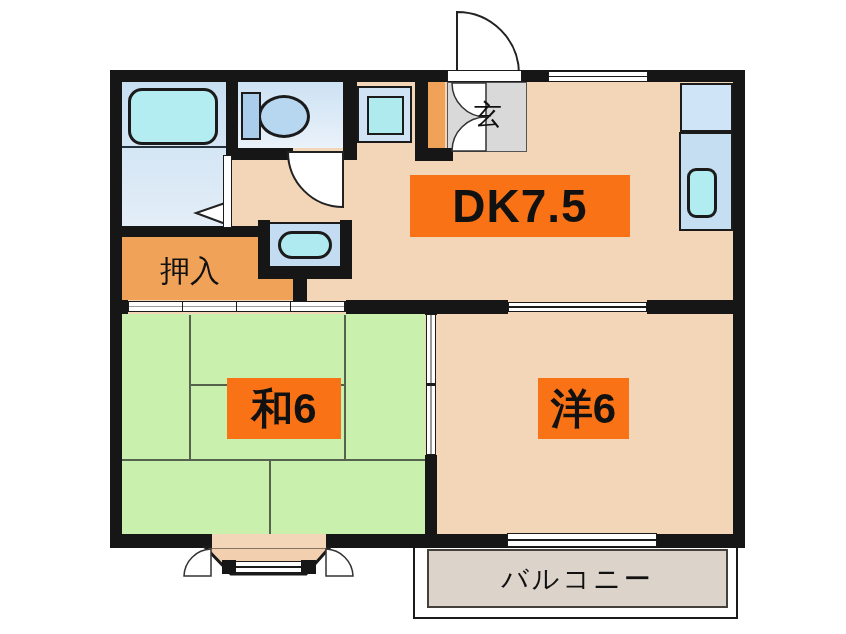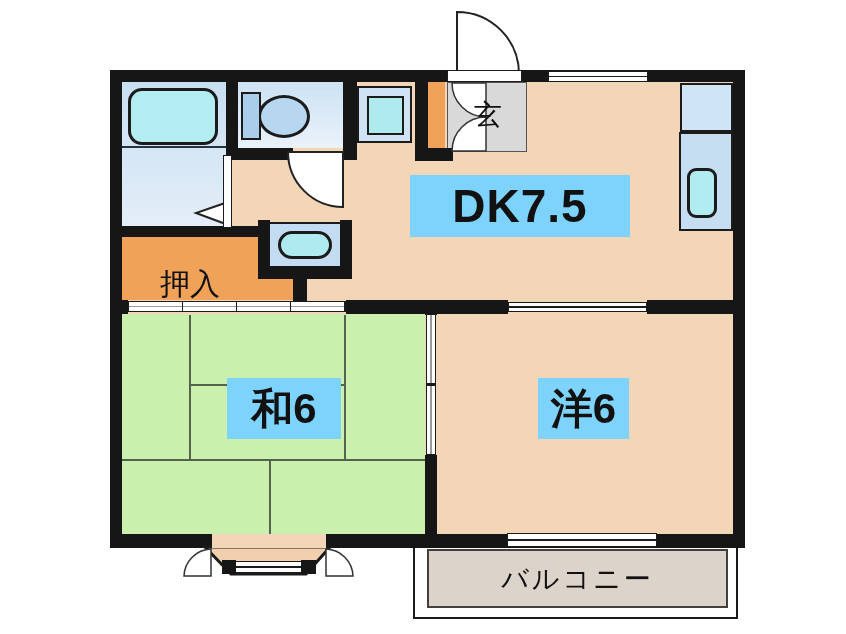--- a/index.html
+++ b/index.html
@@ -54,25 +54,25 @@
   .fusuma{background:
      repeating-linear-gradient(90deg,transparent 0 53px,#1b1b1b 53px 54px),
      linear-gradient(180deg,#fff 42%,#9a9a9a 42%,#9a9a9a 58%,#fff 58%)}
   .vdoor{background:
      linear-gradient(180deg,transparent 0 49%,#1b1b1b 49% 51%,transparent 51%),
      linear-gradient(90deg,#fff 40%,#9a9a9a 40%,#9a9a9a 60%,#fff 60%)}
   .bridge{left:212px;top:534px;width:114px;height:14px;background:var(--peach);z-index:60}
   .cap{background:var(--wall);z-index:62}
   
   .lbl{z-index:70;color:var(--ink);display:flex;align-items:center;justify-content:center}
-  .box{background:#7dd3fc}
+  .box{background:#f97316}
   .dk-box{left:410px;top:175px;width:220px;height:62px;font-size:46px;font-weight:600;letter-spacing:1px}
   .wa-box{left:227px;top:378px;width:114px;height:61px;font-size:42px;font-weight:600}
   .yo-box{left:538px;top:378px;width:91px;height:61px;font-size:42px;font-weight:600}
-  .oshi-lbl{left:137px;top:265px;width:106px;height:38px;font-size:30px;font-weight:500}
+  .oshi-lbl{left:137px;top:252px;width:106px;height:38px;font-size:30px;font-weight:500}
   .gen-lbl{left:468px;top:96px;width:40px;height:38px;font-size:28px;font-weight:500}
   svg.overlay{position:absolute;left:0;top:0;z-index:50;pointer-events:none}
 </style>
 </head>
 <body>
 
 <div class="abs balcony-outer"></div>
 <div class="abs balcony-inner"></div>
 
 <div class="abs unit"></div>

